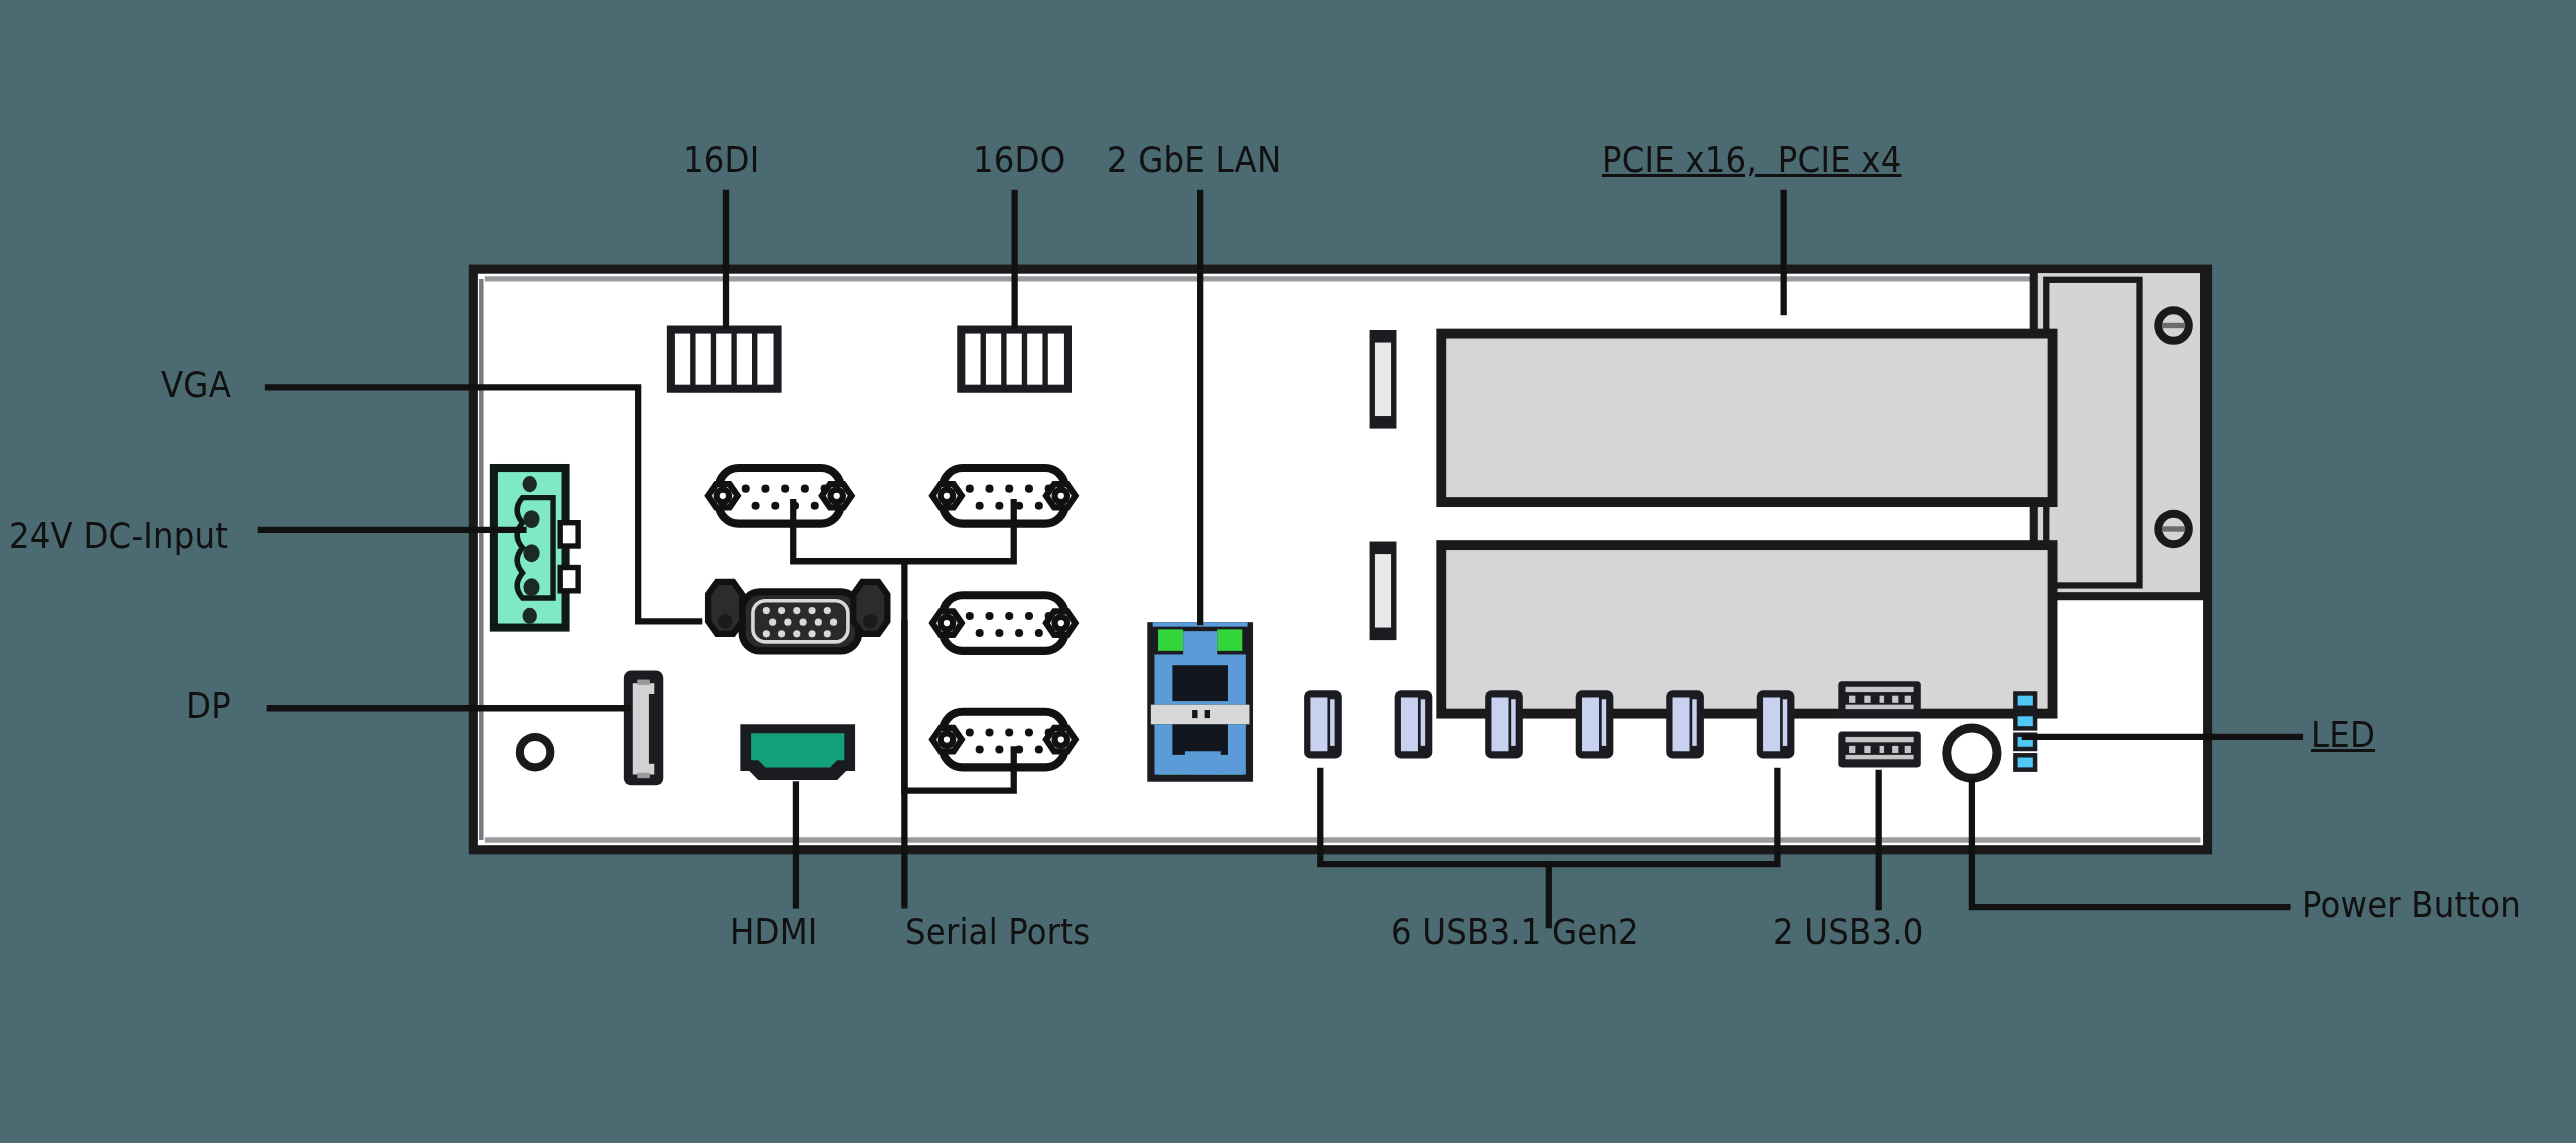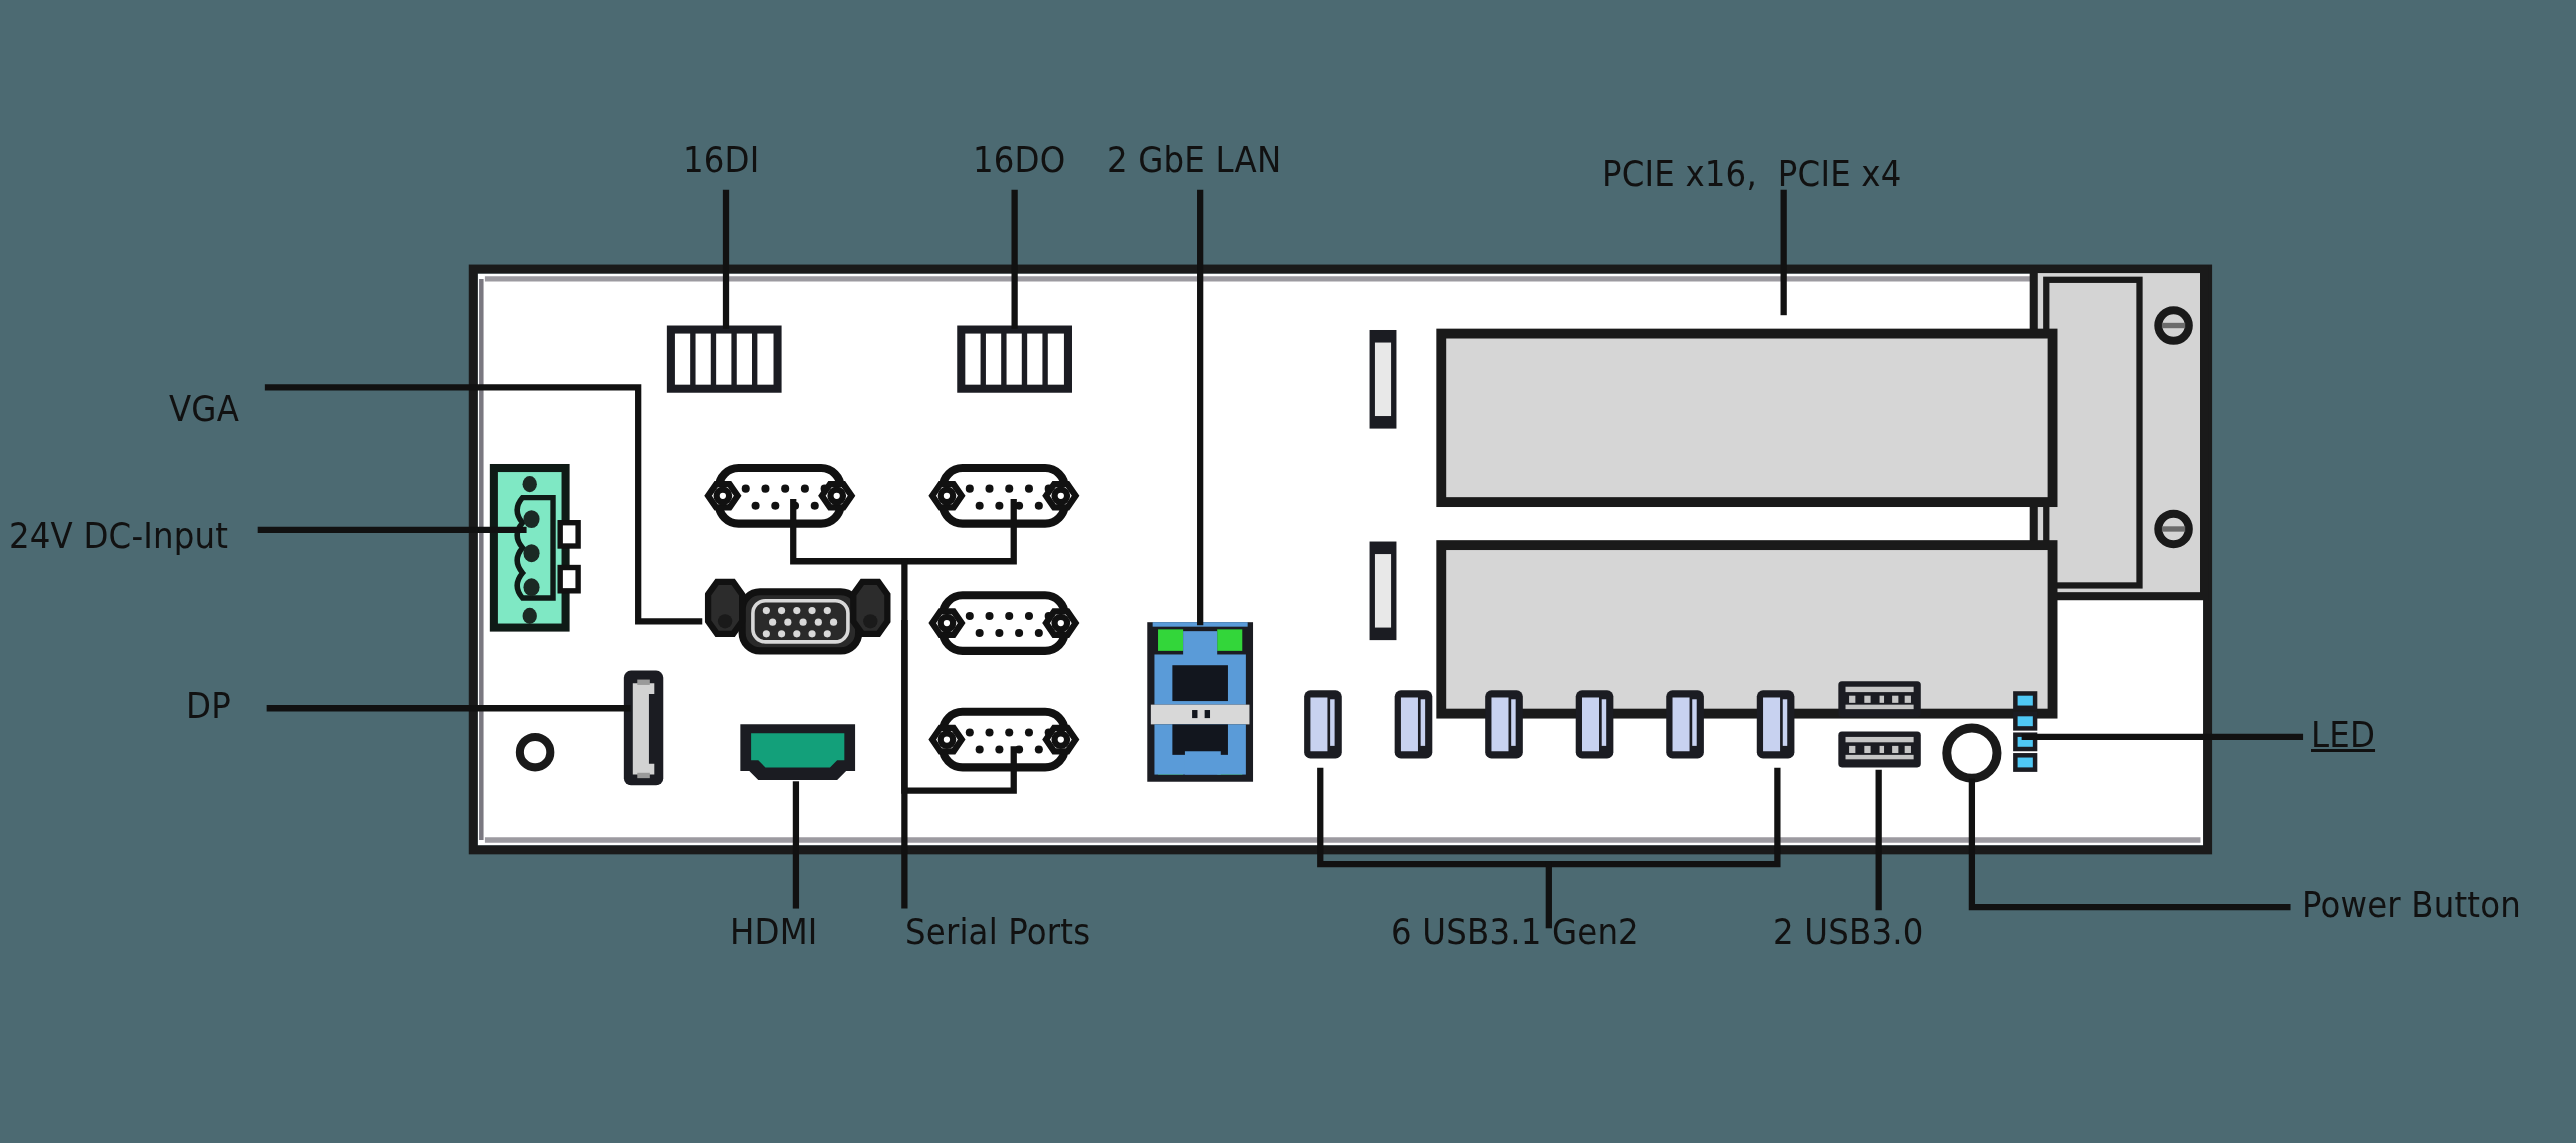--- a/index.html
+++ b/index.html
@@ -269,22 +269,22 @@
     <line x1="1728" y1="964" x2="1728" y2="1032"></line>
     <line x1="2096" y1="862" x2="2096" y2="1012"></line>
     <line x1="2259" y1="822" x2="2566" y2="822"></line>
     <polyline points="2200,872 2200,1012 2552,1012"></polyline>
   </g>
 </svg>
 
 <div class="lbl" style="left:683px;top:142px;">16DI</div>
 <div class="lbl" style="left:957px;top:142px;margin-left:16px;">16DO</div>
 <div class="lbl" style="left:1107px;top:142px;">2 GbE LAN</div>
-<div class="lbl" style="left:1602px;top:156px;">PCIE x16,  PCIE x4</div>
-<div class="lbl" style="left:169px;top:367px;margin-top:24px;">VGA</div>
+<div class="lbl" style="left:1602px;top:142px;text-decoration:underline;">PCIE x16,  PCIE x4</div>
+<div class="lbl" style="left:161px;top:367px;">VGA</div>
 <div class="lbl" style="left:9px;top:510px;margin-top:8px;">24V DC-Input</div>
 <div class="lbl" style="left:186px;top:688px;">DP</div>
 <div class="lbl" style="left:730px;top:914px;">HDMI</div>
 <div class="lbl" style="left:905px;top:914px;">Serial Ports</div>
 <div class="lbl" style="left:1391px;top:914px;text-align:center;">6 USB3.1 Gen2</div>
 <div class="lbl" style="left:1773px;top:914px;">2 USB3.0</div>
 <div class="lbl" style="left:2311px;top:717px;text-decoration:underline;">LED</div>
 <div class="lbl" style="left:2302px;top:887px;">Power Button</div>
 
 </div>

